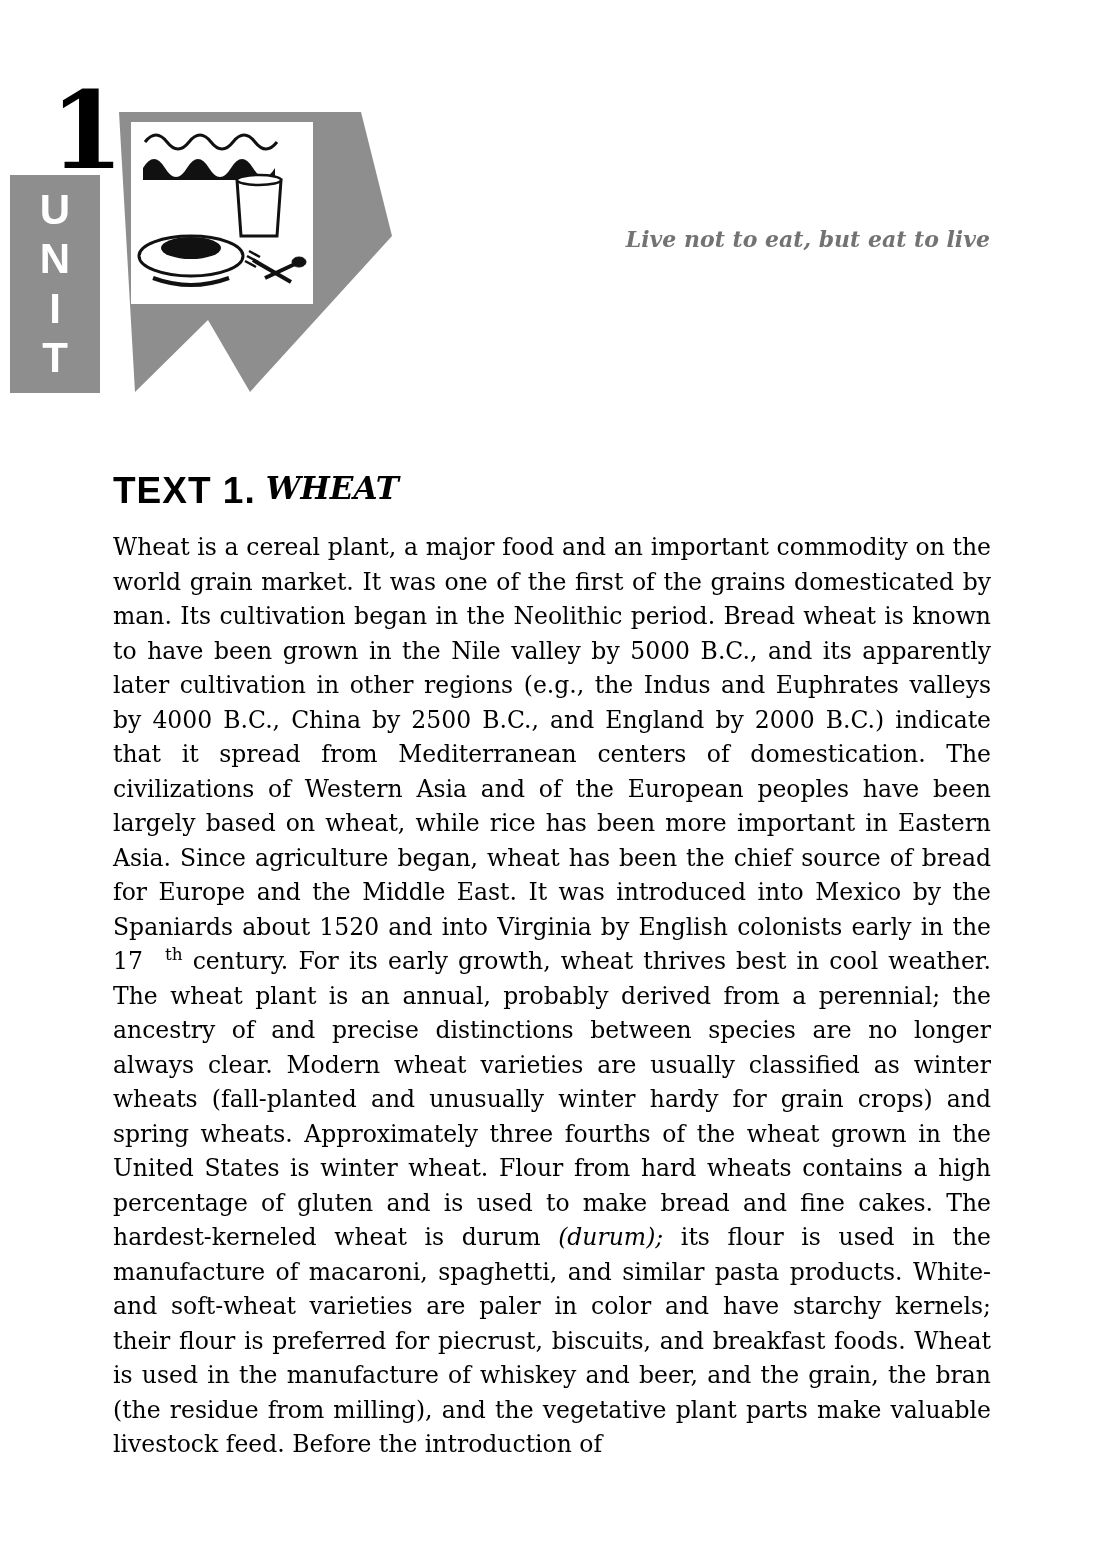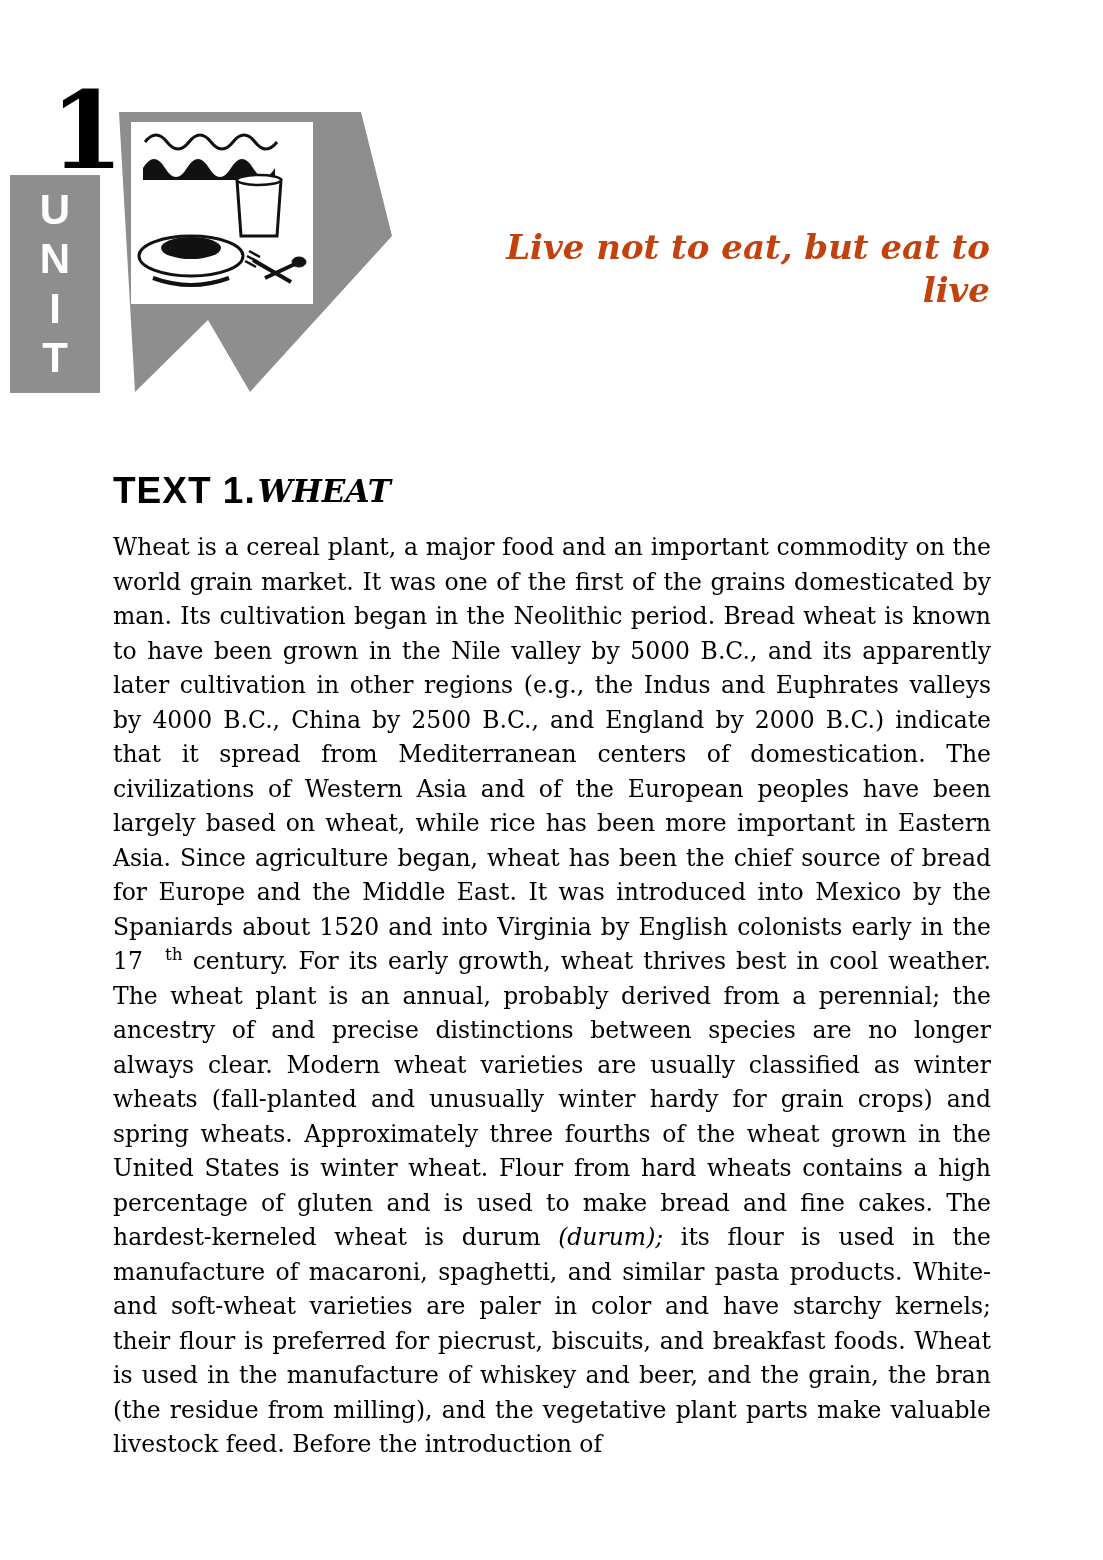--- a/index.html
+++ b/index.html
@@ -42,31 +42,31 @@
   .illu-fill{fill:#111;}
 
   
   .quote-block{
     position:absolute;top:226px;right:113px;width:520px;
     text-align:right;
   }
   .quote-text{
     font-family:"DejaVu Serif", serif;
     font-style:italic;font-weight:bold;
-    font-size:34px;line-height:1.25;color:#c2410c;
+    font-size:22px;line-height:1.25;color:#737373;
   }
   .quote-attribution{
     margin-top:9px;
     font-size:24px;color:#000;
   }
 
   
   .text-heading{
     position:absolute;left:113px;top:470px;margin:0;
-    display:flex;align-items:center;
+    display:flex;align-items:flex-start;gap:8px;
   }
   .heading-label{
     font-family:"Liberation Sans", sans-serif;
     font-weight:800;font-size:37px;letter-spacing:1px;color:#000;
   }
   .heading-title{
     margin-left:2px;
     font-family:"DejaVu Serif", serif;
     font-weight:bold;font-style:italic;
     font-size:31px;color:#000;

